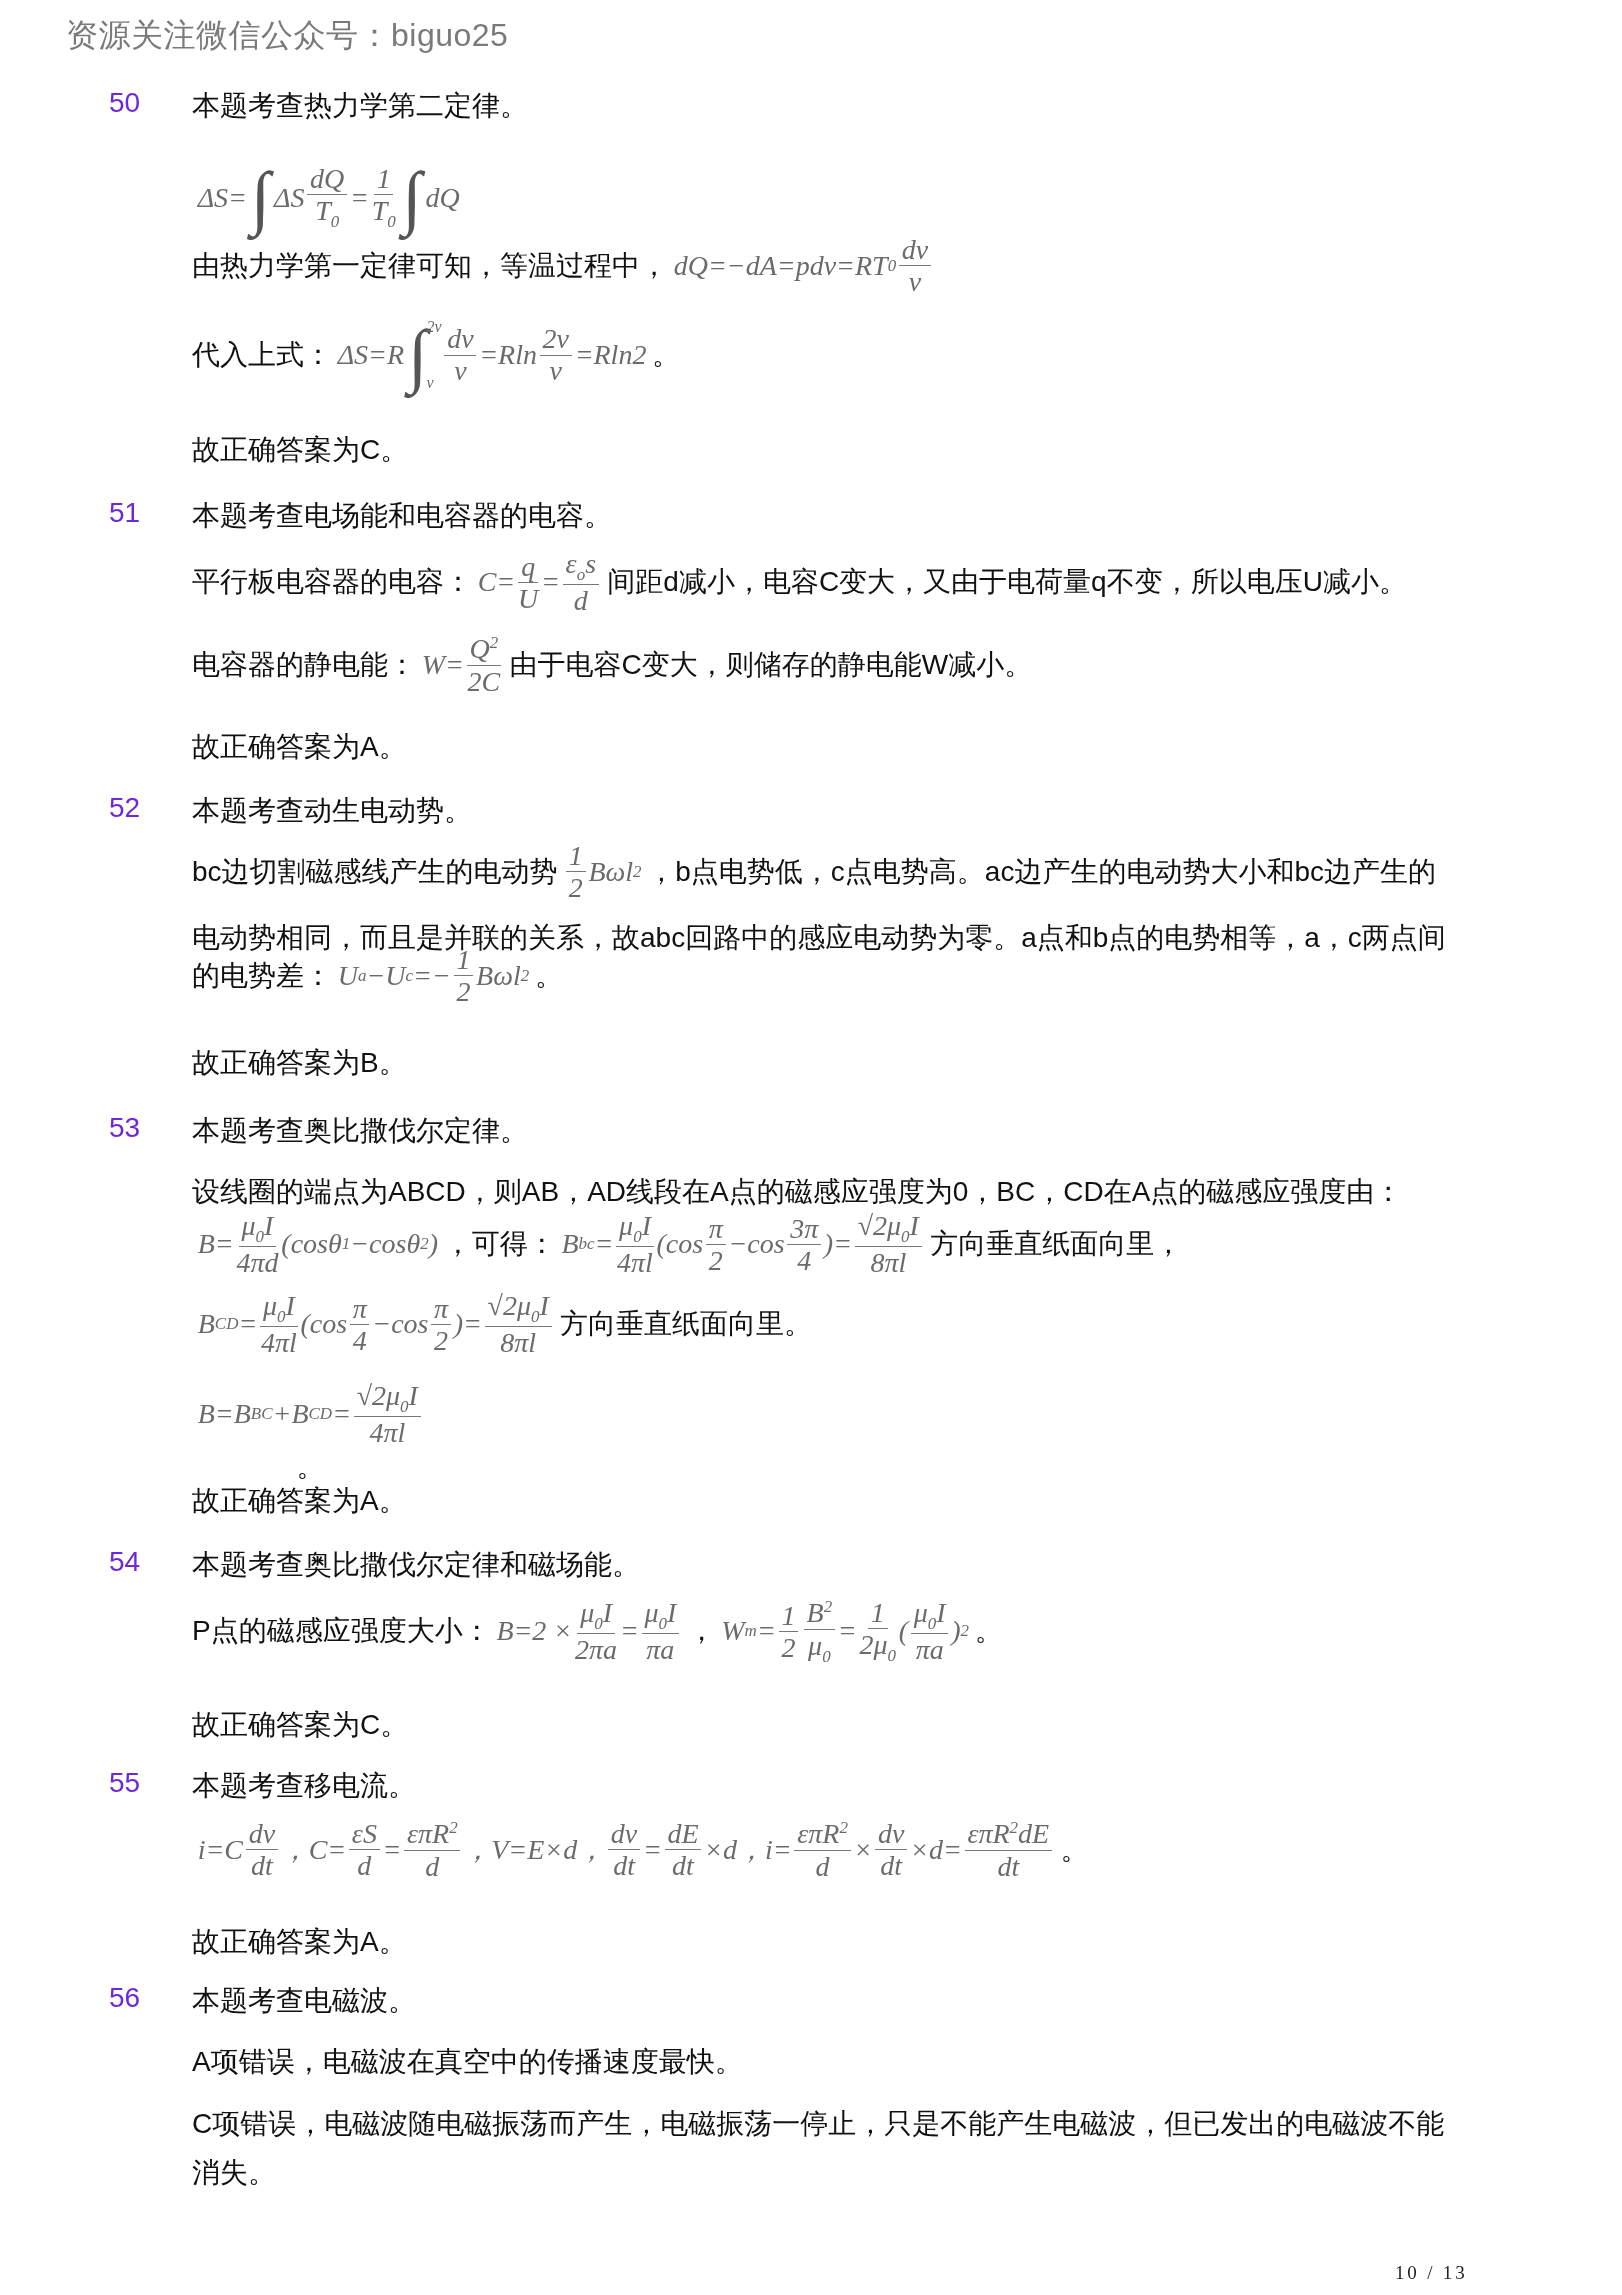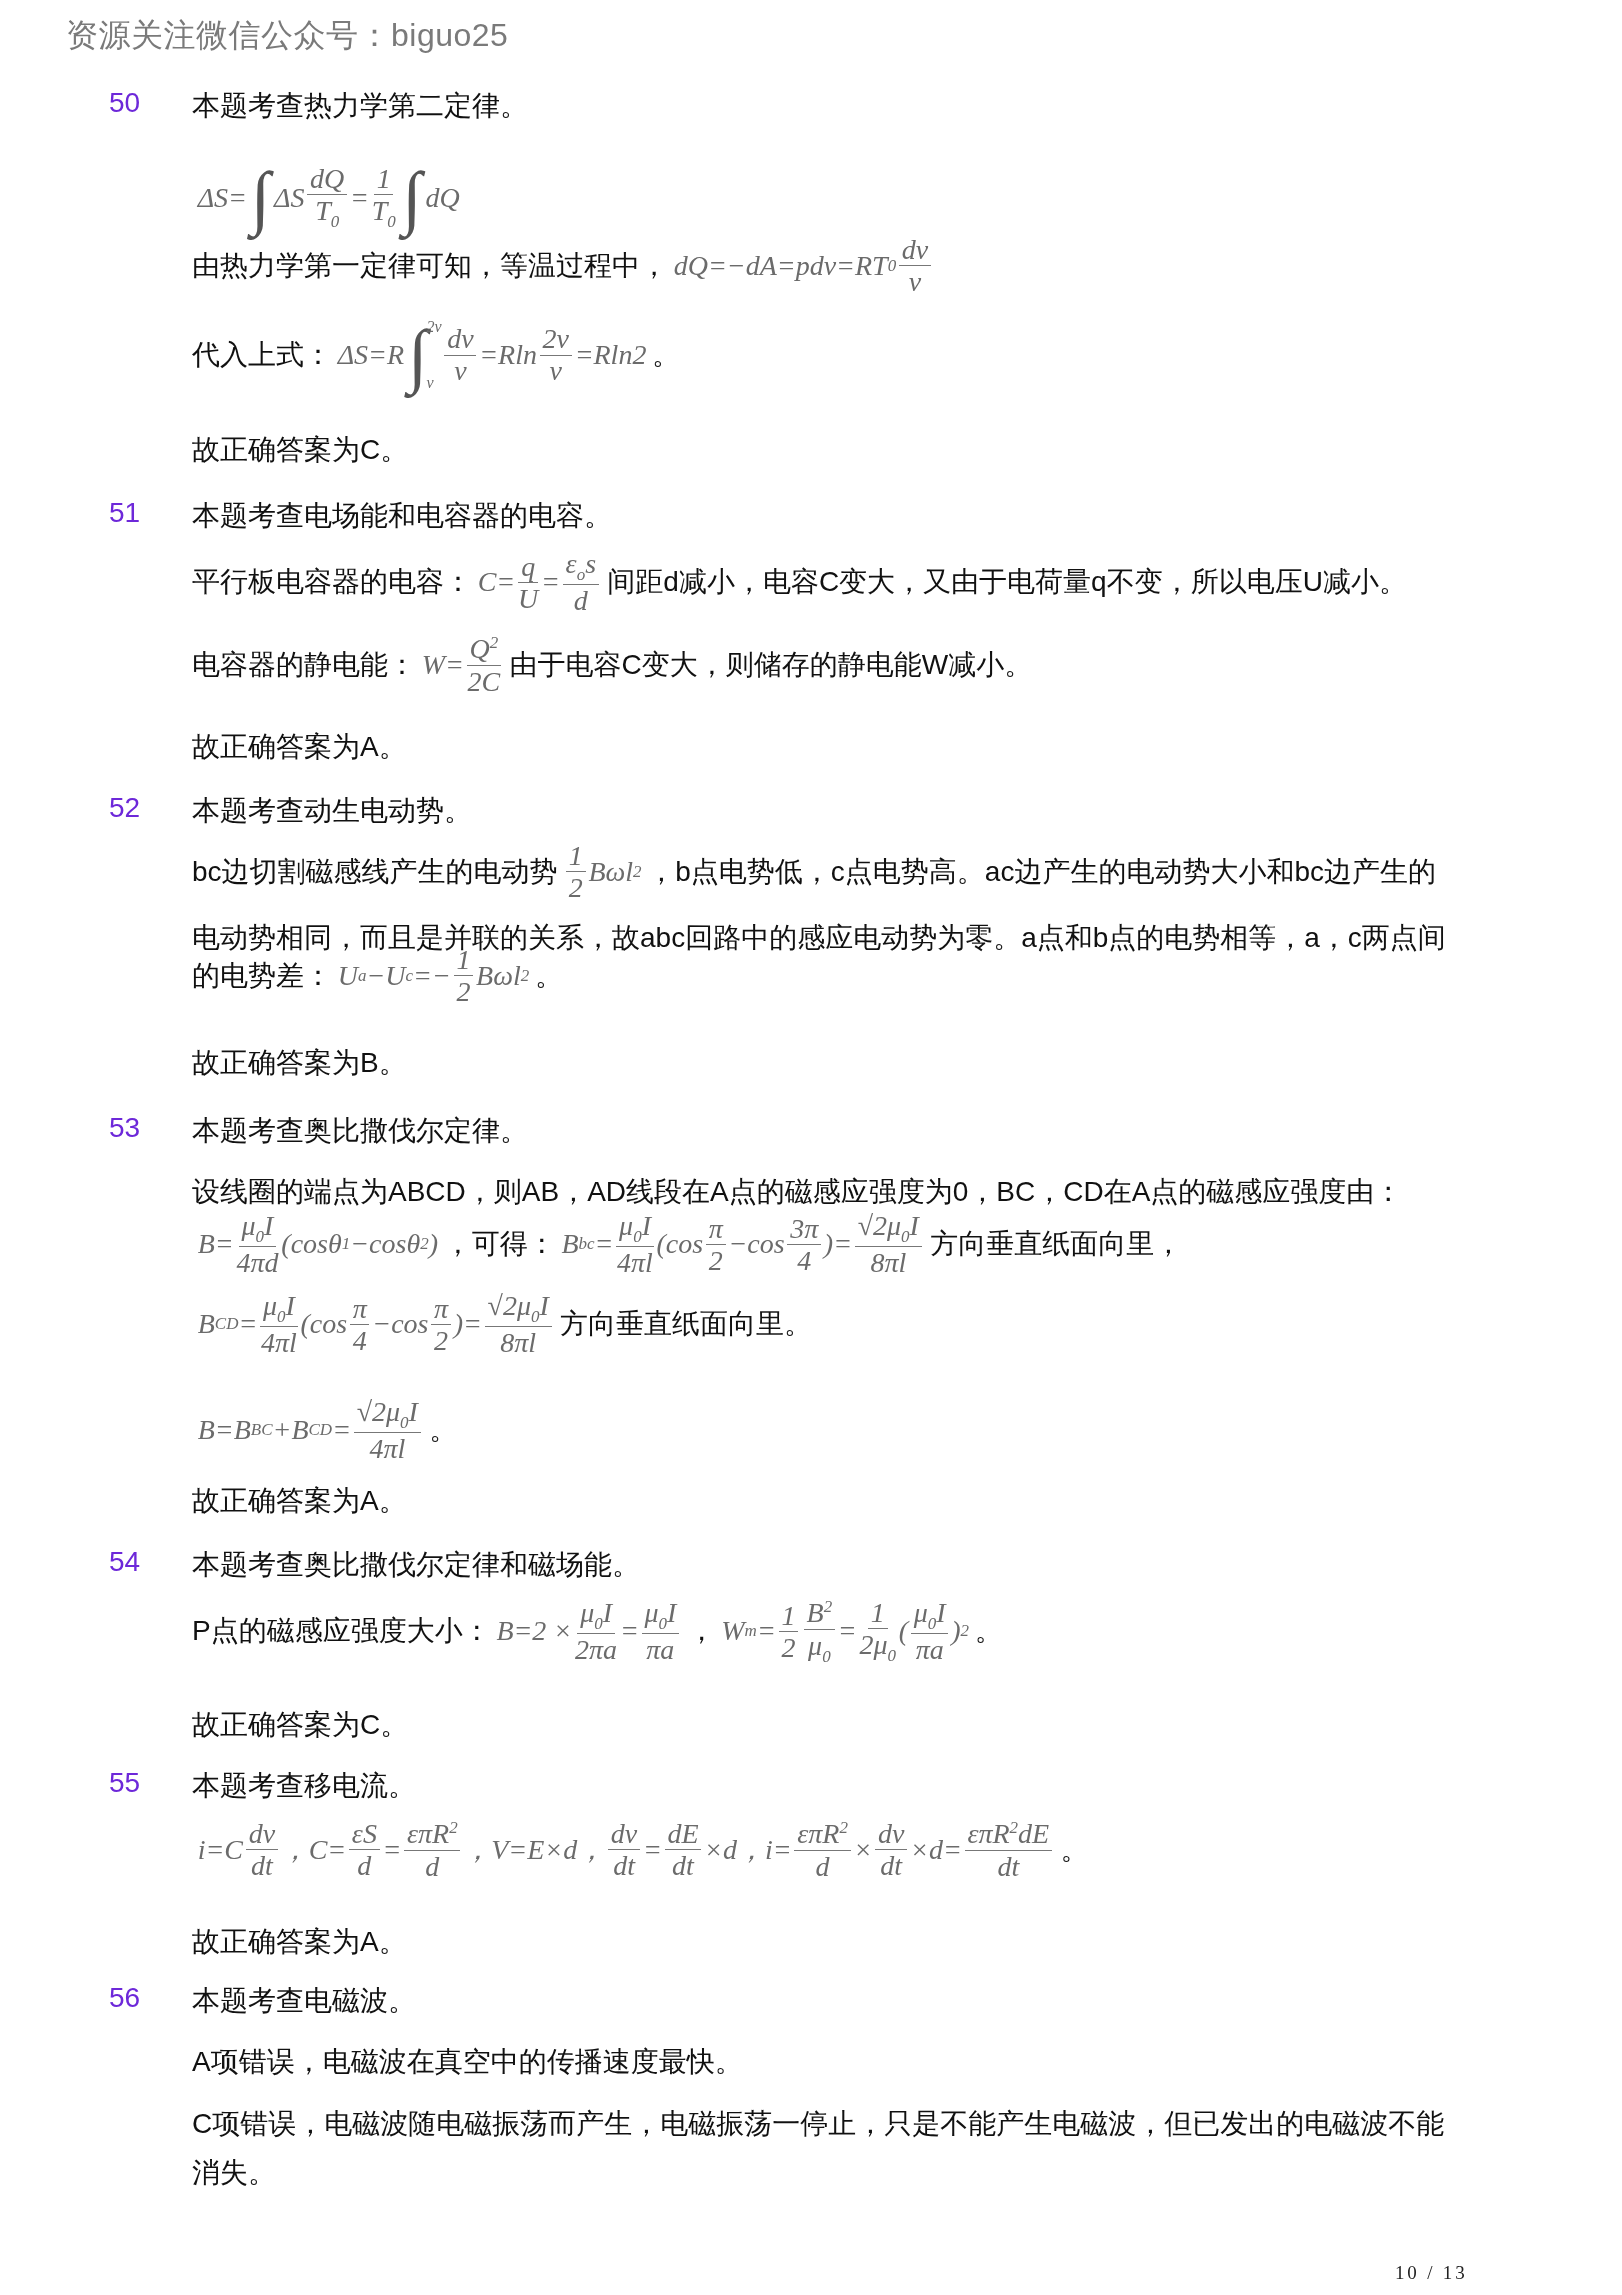--- a/index.html
+++ b/index.html
@@ -154,21 +154,21 @@
           <span class="den">4</span>
         </span>−cos<span class="frac">
           <span class="num">π</span>
           <span class="den">2</span>
         </span>)=<span class="frac">
           <span class="num">√2μ<sub>0</sub>I</span>
           <span class="den">8πl</span>
         </span></span>
     <span>方向垂直纸面向里。</span>
   </div>
-  <div class="line" style="top:285px;">
+  <div class="line" style="top:269px;flex-direction:column;">
     <span class="math">B=B<sub>BC</sub>+B<sub>CD</sub>=<span class="frac">
           <span class="num">√2μ<sub>0</sub>I</span>
           <span class="den">4πl</span>
         </span></span>
     <span>。</span>
   </div>
   <div class="line" style="top:370px;">
     <span>故正确答案为A。</span>
   </div>
 </div>

